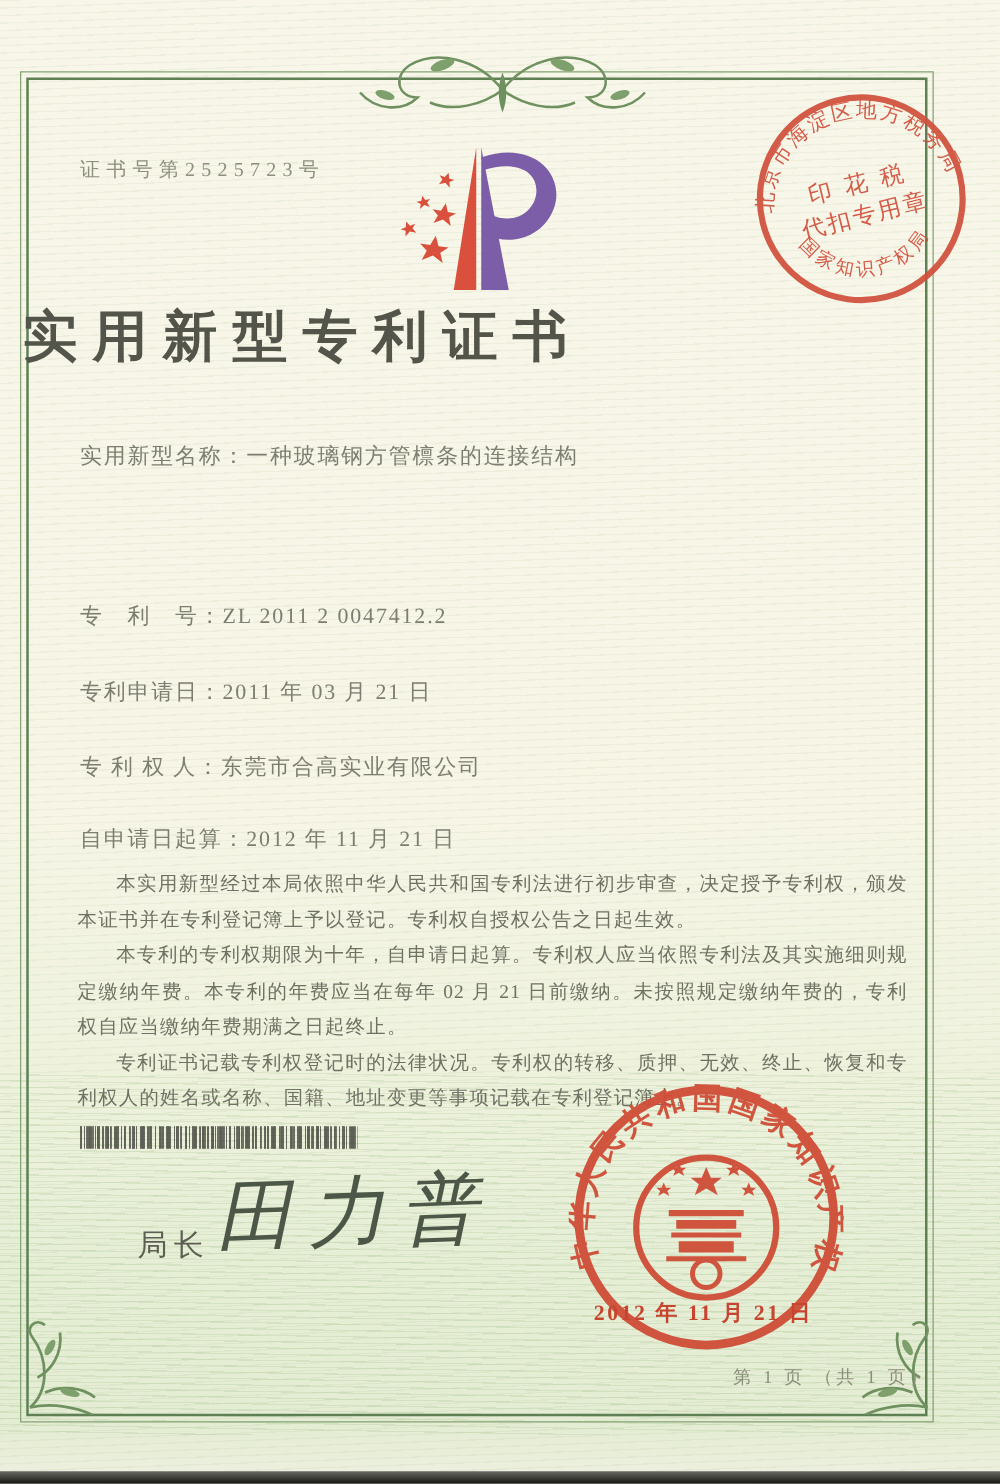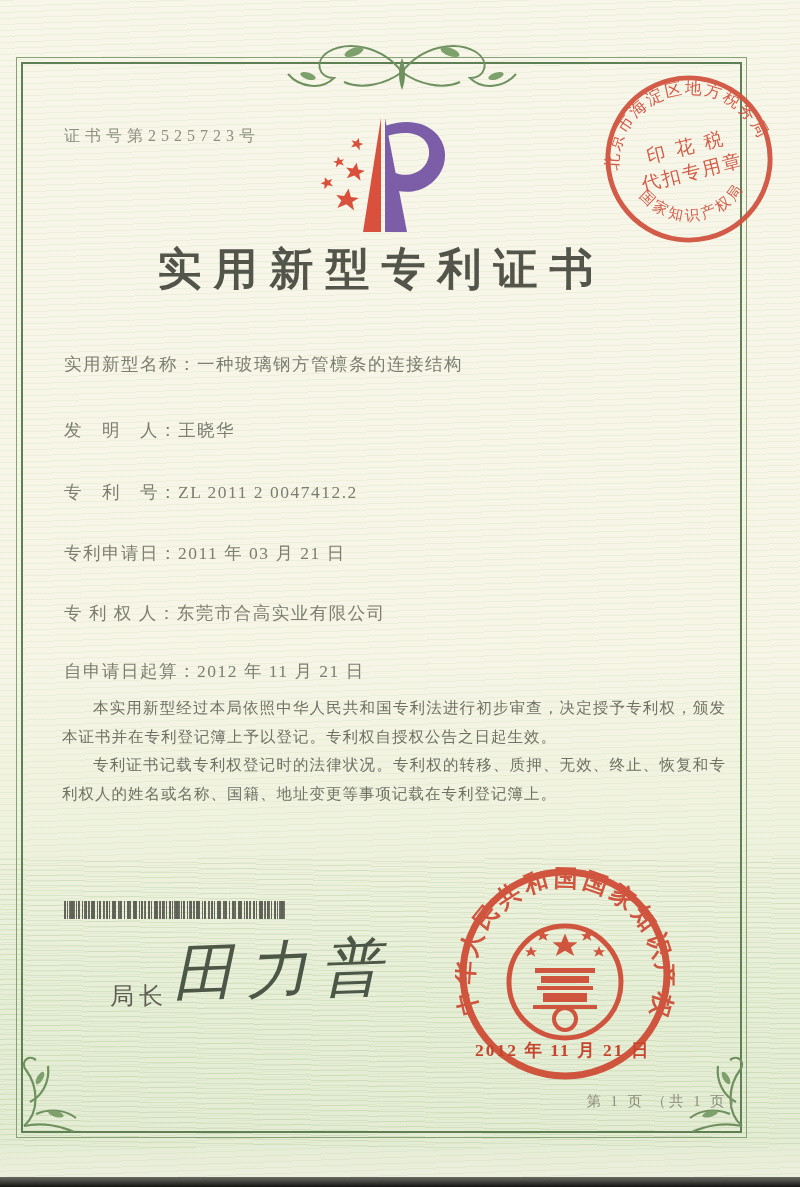--- a/index.html
+++ b/index.html
@@ -34,21 +34,21 @@
     position:absolute;left:64px;top:126px;
     font-size:16px;color:#8e907e;letter-spacing:5px;
   }
   .logo{position:absolute;left:305px;top:110px;}
   .tax-stamp{
     position:absolute;left:600px;top:70px;width:178px;height:178px;
     transform:rotate(-14deg);opacity:0.92;
   }
   .title{
     position:absolute;left:18px;top:240px;width:727px;
-    text-align:center;font-size:44px;font-weight:bold;color:#53554b;
+    font-size:44px;font-weight:bold;color:#53554b;
     letter-spacing:12px;font-family:"Liberation Serif","DejaVu Serif",serif;
   }
   .field{
     position:absolute;left:64px;width:660px;
     font-size:17.5px;color:#7c7e6f;letter-spacing:1.5px;
   }
   .f0{top:352px;} .f1{top:418px;} .f2{top:480px;}
   .f3{top:541px;} .f4{top:601px;} .f5{top:659px;}
   .body-text{
     position:absolute;left:62px;top:694px;width:664px;
@@ -176,28 +176,28 @@
     <text font-size="15" fill="#d0503c" letter-spacing="3" font-family="'Liberation Serif',serif">
       <textPath href="#taxBottom" startOffset="4%">国家知识产权局</textPath>
     </text>
     <text x="90" y="84" text-anchor="middle" font-size="19" fill="#d0503c" letter-spacing="3" font-family="'Liberation Serif',serif">印 花 税</text>
     <text x="90" y="110" text-anchor="middle" font-size="19" fill="#d0503c" letter-spacing="2" font-family="'Liberation Serif',serif">代扣专用章</text>
   </svg>
 
   <div class="title">实用新型专利证书</div>
 
   <div class="field f0"><span>实用新型名称：</span><span>一种玻璃钢方管檩条的连接结构</span></div>
-  <div class="field f1"><span>发　明　人：</span><span>王晓华</span></div>
   <div class="field f2"><span>专　利　号：</span><span>ZL 2011 2 0047412.2</span></div>
   <div class="field f3"><span>专利申请日：</span><span>2011 年 03 月 21 日</span></div>
   <div class="field f4"><span>专 利 权 人：</span><span>东莞市合高实业有限公司</span></div>
   <div class="field f5"><span>自申请日起算：</span><span>2012 年 11 月 21 日</span></div>
 
   <div class="body-text">
     <p>本实用新型经过本局依照中华人民共和国专利法进行初步审查，决定授予专利权，颁发本证书并在专利登记簿上予以登记。专利权自授权公告之日起生效。</p>
+    <p>本专利的专利权期限为十年，自申请日起算。专利权人应当依照专利法及其实施细则规定缴纳年费。本专利的年费应当在每年 02 月 21 日前缴纳。未按照规定缴纳年费的，专利权自应当缴纳年费期满之日起终止。</p>
     <p>专利证书记载专利权登记时的法律状况。专利权的转移、质押、无效、终止、恢复和专利权人的姓名或名称、国籍、地址变更等事项记载在专利登记簿上。</p>
   </div>
 
   <div class="barcode"></div>
 
   <div class="director-label">局长</div>
   <div class="director-signature">田力普</div>
 
   <svg class="office-seal" viewBox="0 0 220 220">
     <circle cx="110" cy="110" r="102" fill="none" stroke="#cf4a34" stroke-width="7"></circle>

